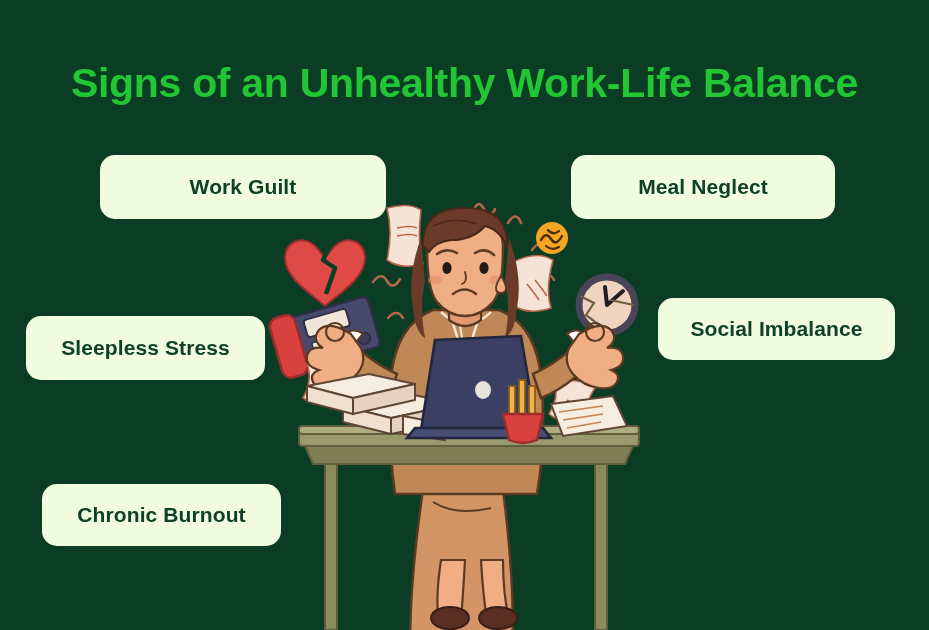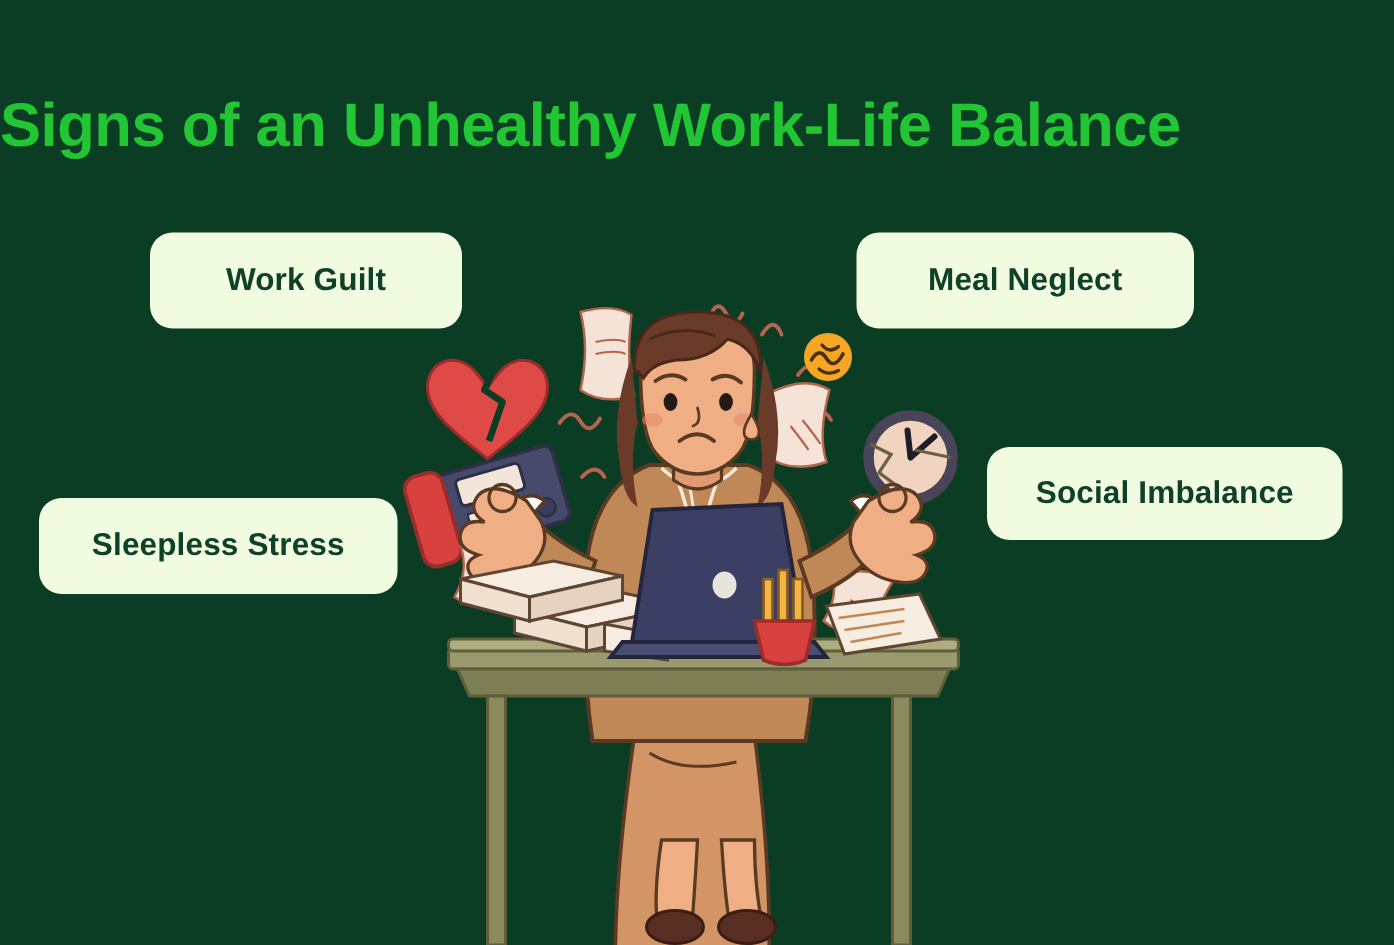--- a/index.html
+++ b/index.html
@@ -15,21 +15,21 @@
     width: 929px;
     height: 630px;
     background: #0b3d25;
     overflow: hidden;
   }
   #title {
     position: absolute;
     left: 0;
     top: 60px;
     width: 929px;
-    text-align: left;
+    text-align: center;
     font-family: "Liberation Sans", sans-serif;
     font-weight: bold;
     font-size: 41px;
     letter-spacing: -0.3px;
     color: #22c534;
     white-space: nowrap;
   }
   .pill {
     position: absolute;
     background: #f1fbdf;
@@ -39,23 +39,23 @@
     justify-content: center;
     color: #0f4028;
     font-family: "Liberation Sans", sans-serif;
     font-weight: bold;
     font-size: 21px;
     letter-spacing: 0.1px;
     box-sizing: border-box;
     padding: 0 14px;
     white-space: nowrap;
   }
-  #pill-work-guilt        { left: 100px; top: 155px; width: 208px; height: 64px; }
-  #pill-meal-neglect      { left: 571px; top: 155px; width: 225px; height: 64px; align-items: center; }
-  #pill-sleepless-stress  { left: 26px;  top: 332px; width: 239px; height: 64px; }
+  #pill-work-guilt        { left: 100px; top: 155px; width: 286px; height: 64px; }
+  #pill-meal-neglect      { left: 571px; top: 155px; width: 264px; height: 64px; align-items: center; }
+  #pill-sleepless-stress  { left: 26px;  top: 316px; width: 239px; height: 64px; }
   #pill-social-withdrawal { left: 658px; top: 298px; width: 237px; height: 62px; }
   #pill-chronic-burnout   { left: 42px;  top: 484px; width: 239px; height: 62px; }
   #pill-life-imbalance    { left: 665px; top: 460px; width: 237px; height: 62px; }
   #illustration {
     position: absolute;
     left: 255px;
     top: 190px;
     width: 420px;
     height: 440px;
   }
@@ -71,20 +71,23 @@
     <span>Work Guilt</span>
   </div>
   <div class="pill" id="pill-meal-neglect">
     <span>Meal Neglect</span>
   </div>
   <div class="pill" id="pill-sleepless-stress">
     <span>Sleepless Stress</span>
   </div>
   <div class="pill" id="pill-social-withdrawal">
     <span>Social Imbalance</span>
+  </div>
+  <div class="pill" id="pill-chronic-burnout">
+    <span>Chronic Burnout</span>
   </div>
 
   <svg id="illustration" viewBox="0 0 420 440">
 
     <g fill="none" stroke="#b5654a" stroke-width="2.6" stroke-linecap="round">
       <path d="M150 55 q6 -12 12 -2 q6 10 12 -2"></path>
       <path d="M185 30 q7 -14 14 -3"></path>
       <path d="M218 22 q5 -14 11 -3 q6 11 11 0"></path>
       <path d="M253 33 q8 -13 13 0"></path>
       <path d="M118 92 q8 -11 14 -1 q6 10 13 -2"></path>

